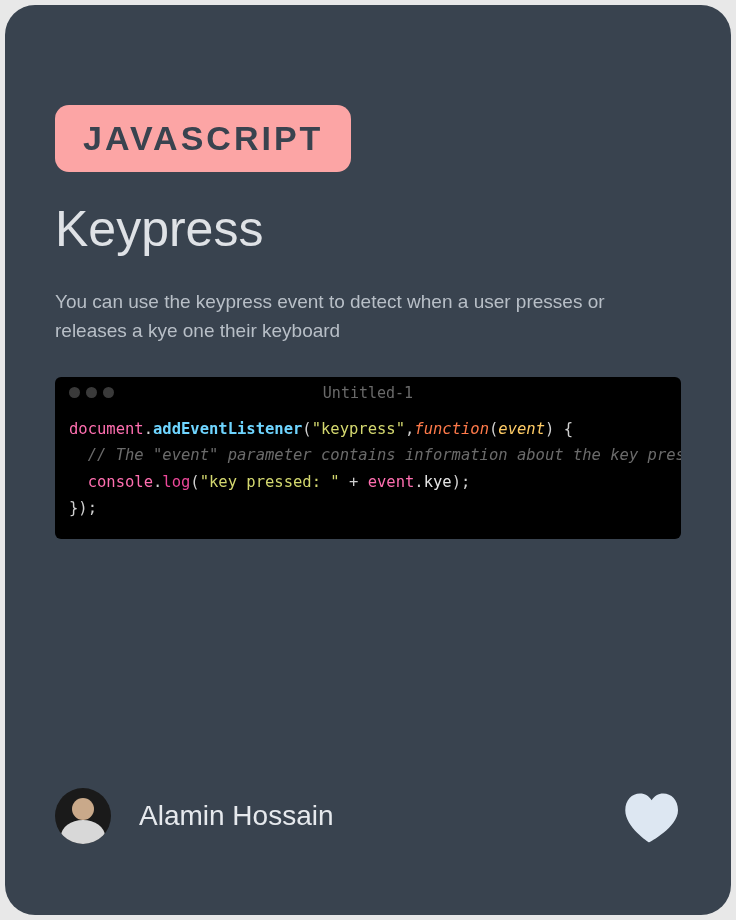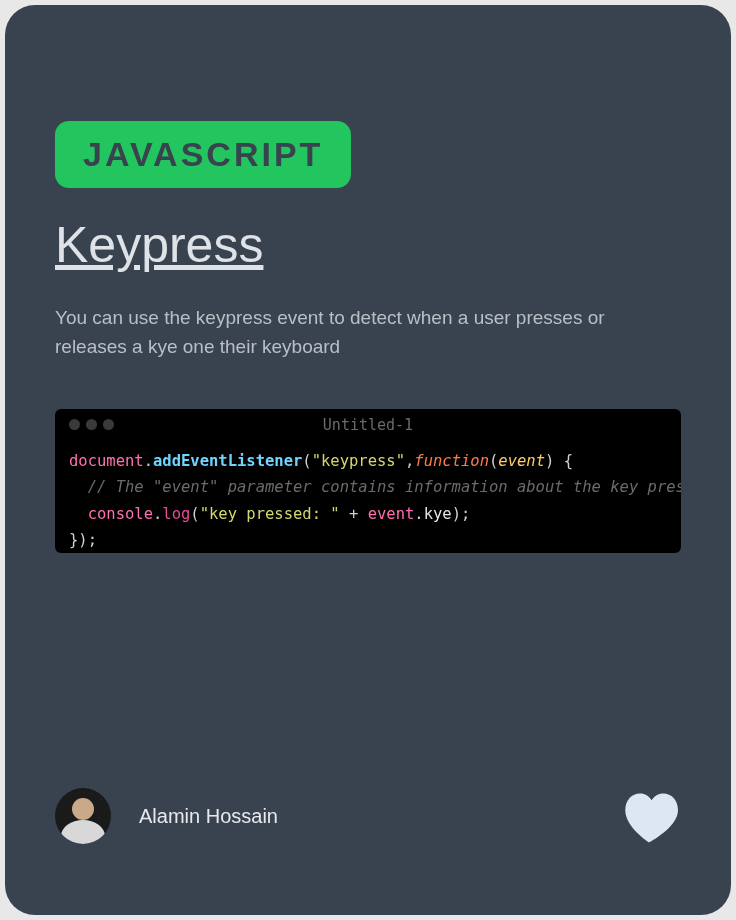--- a/index.html
+++ b/index.html
@@ -16,47 +16,47 @@
     width: 726px;
     height: 910px;
     background: #39434f;
     border-radius: 30px;
     padding: 60px 50px;
     color: #c9cdd2;
     position: relative;
   }
   .badge {
     display: inline-block;
-    background: #22c55e;
+    background: #fca5a5;
     color: #39434f;
     font-weight: 800;
     font-size: 34px;
     letter-spacing: 3px;
     padding: 14px 28px;
     border-radius: 14px;
-    margin-top: 56px;
+    margin-top: 40px;
   }
   .title {
     font-size: 50px;
     font-weight: 400;
     color: #dfe2e6;
     margin-top: 28px;
-    text-decoration: underline;
   }
   .desc {
     font-size: 19px;
     line-height: 1.5;
     color: #b8bfc7;
     margin-top: 30px;
     font-weight: 400;
   }
   .editor {
     background: #000000;
     border-radius: 6px;
-    margin-top: 48px;
+    margin-top: 32px;
+    padding-bottom: 18px;
   }
   .editor-bar {
     display: flex;
     align-items: center;
     padding: 10px 14px;
     position: relative;
   }
   .dots {
     display: flex;
     gap: 6px;
@@ -126,21 +126,21 @@
   .avatar::after {
     content: "";
     position: absolute;
     bottom: -8px; left: 50%;
     transform: translateX(-50%);
     width: 44px; height: 32px;
     border-radius: 50% 50% 0 0;
     background: #d8d8d8;
   }
   .author-name {
-    font-size: 20px;
+    font-size: 28px;
     font-weight: 400;
     color: #e6e9ed;
   }
   .heart-icon {
     width: 64px;
     height: 58px;
   }
 </style>
 </head>
 <body>

